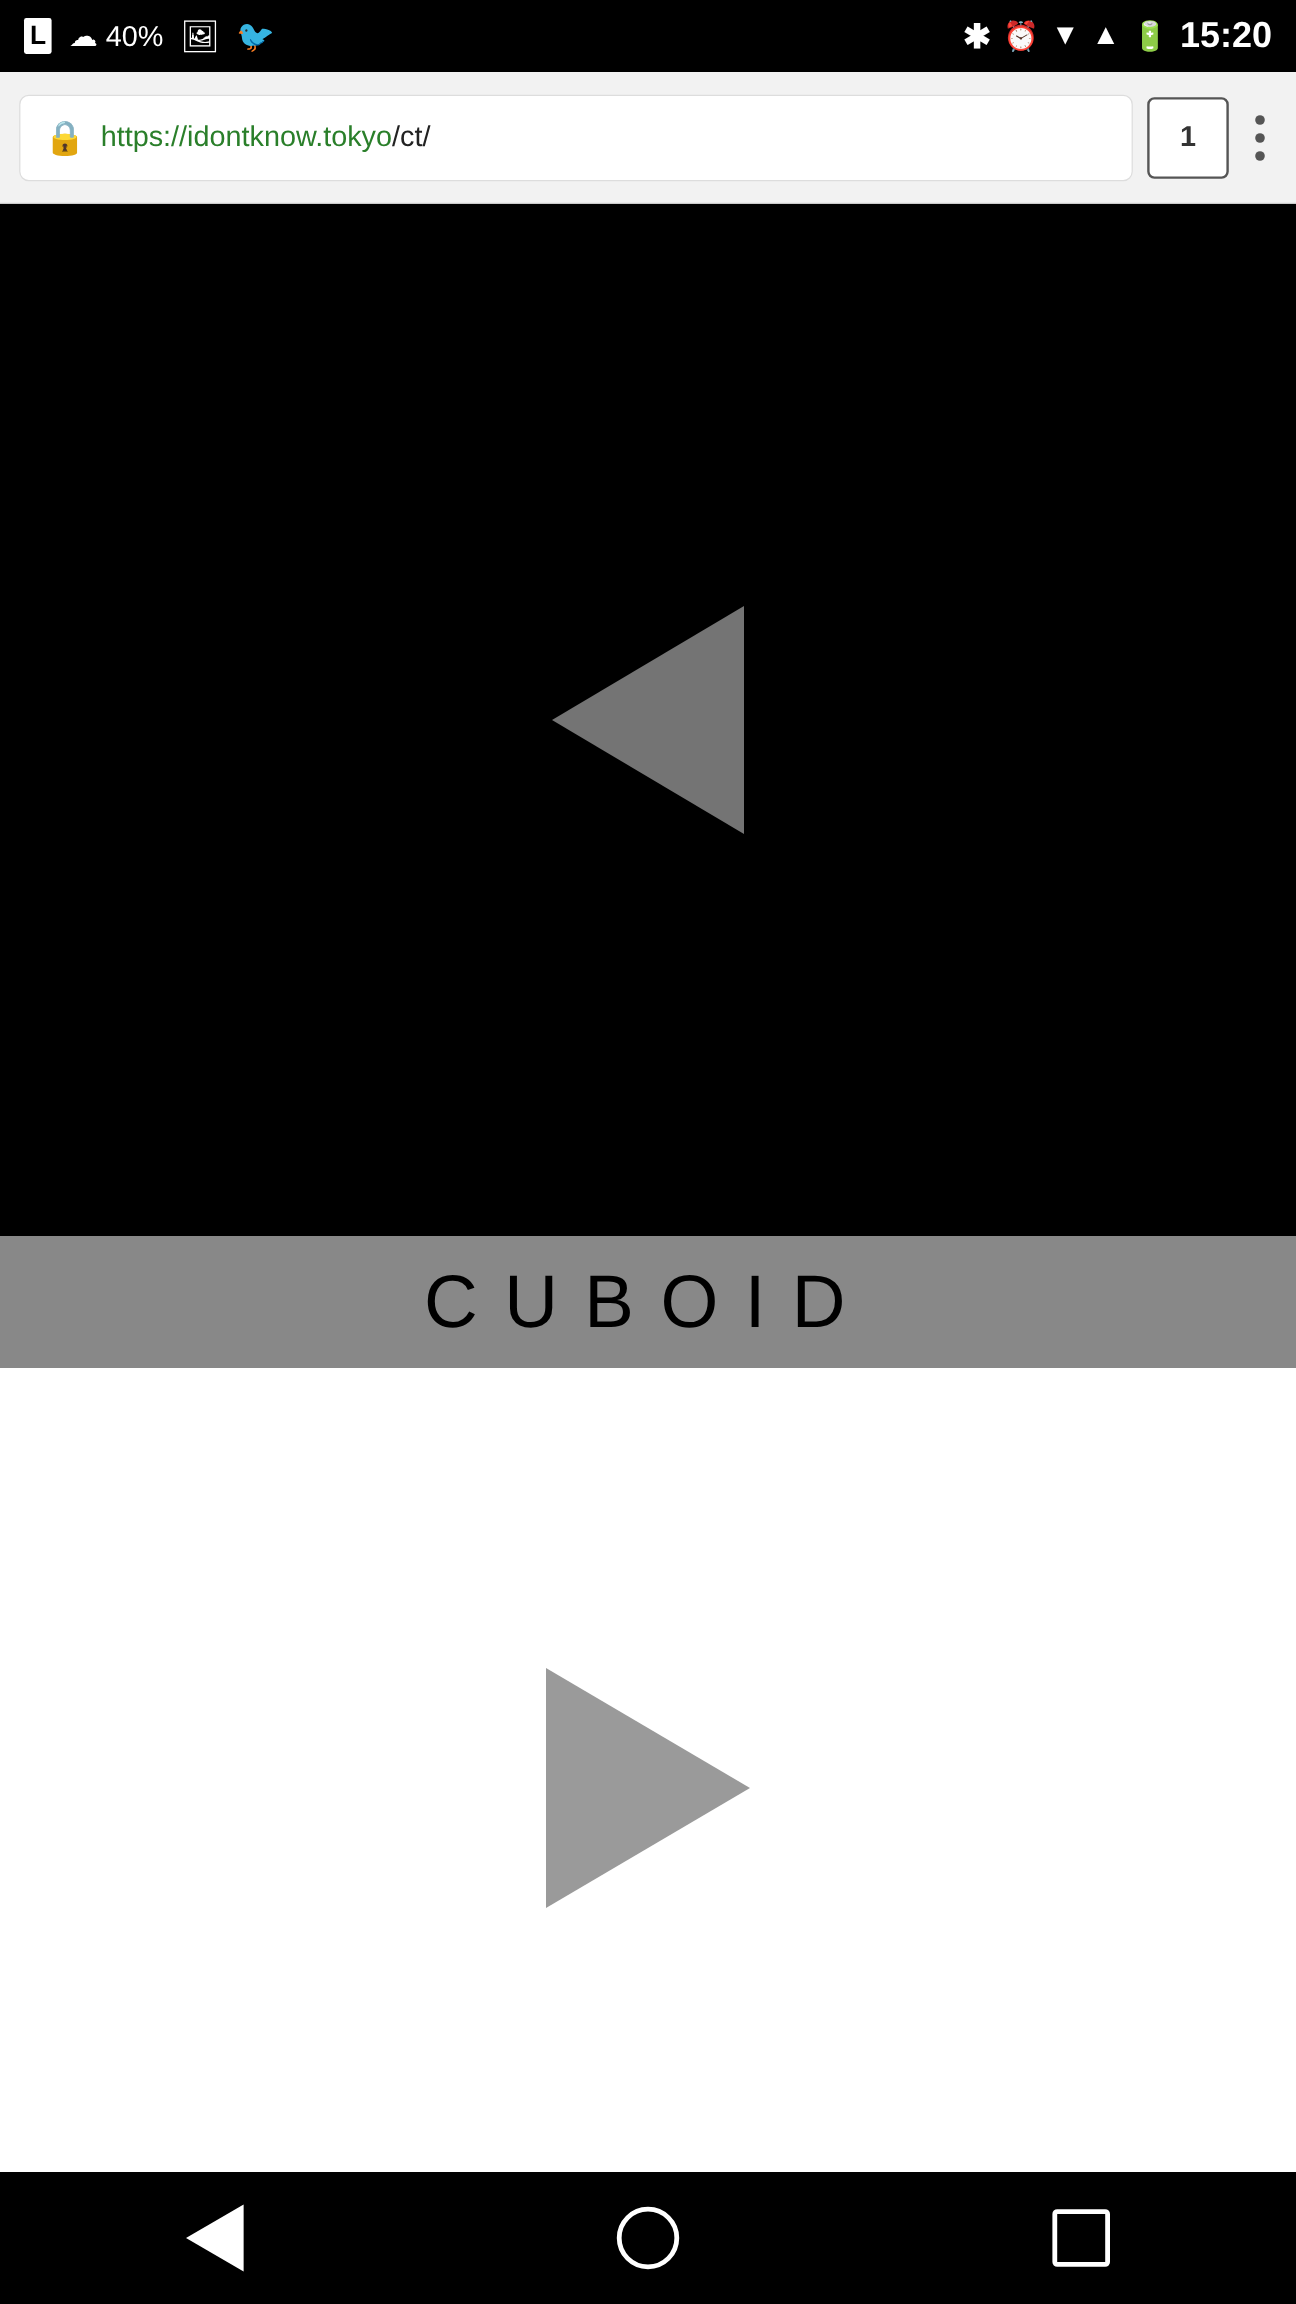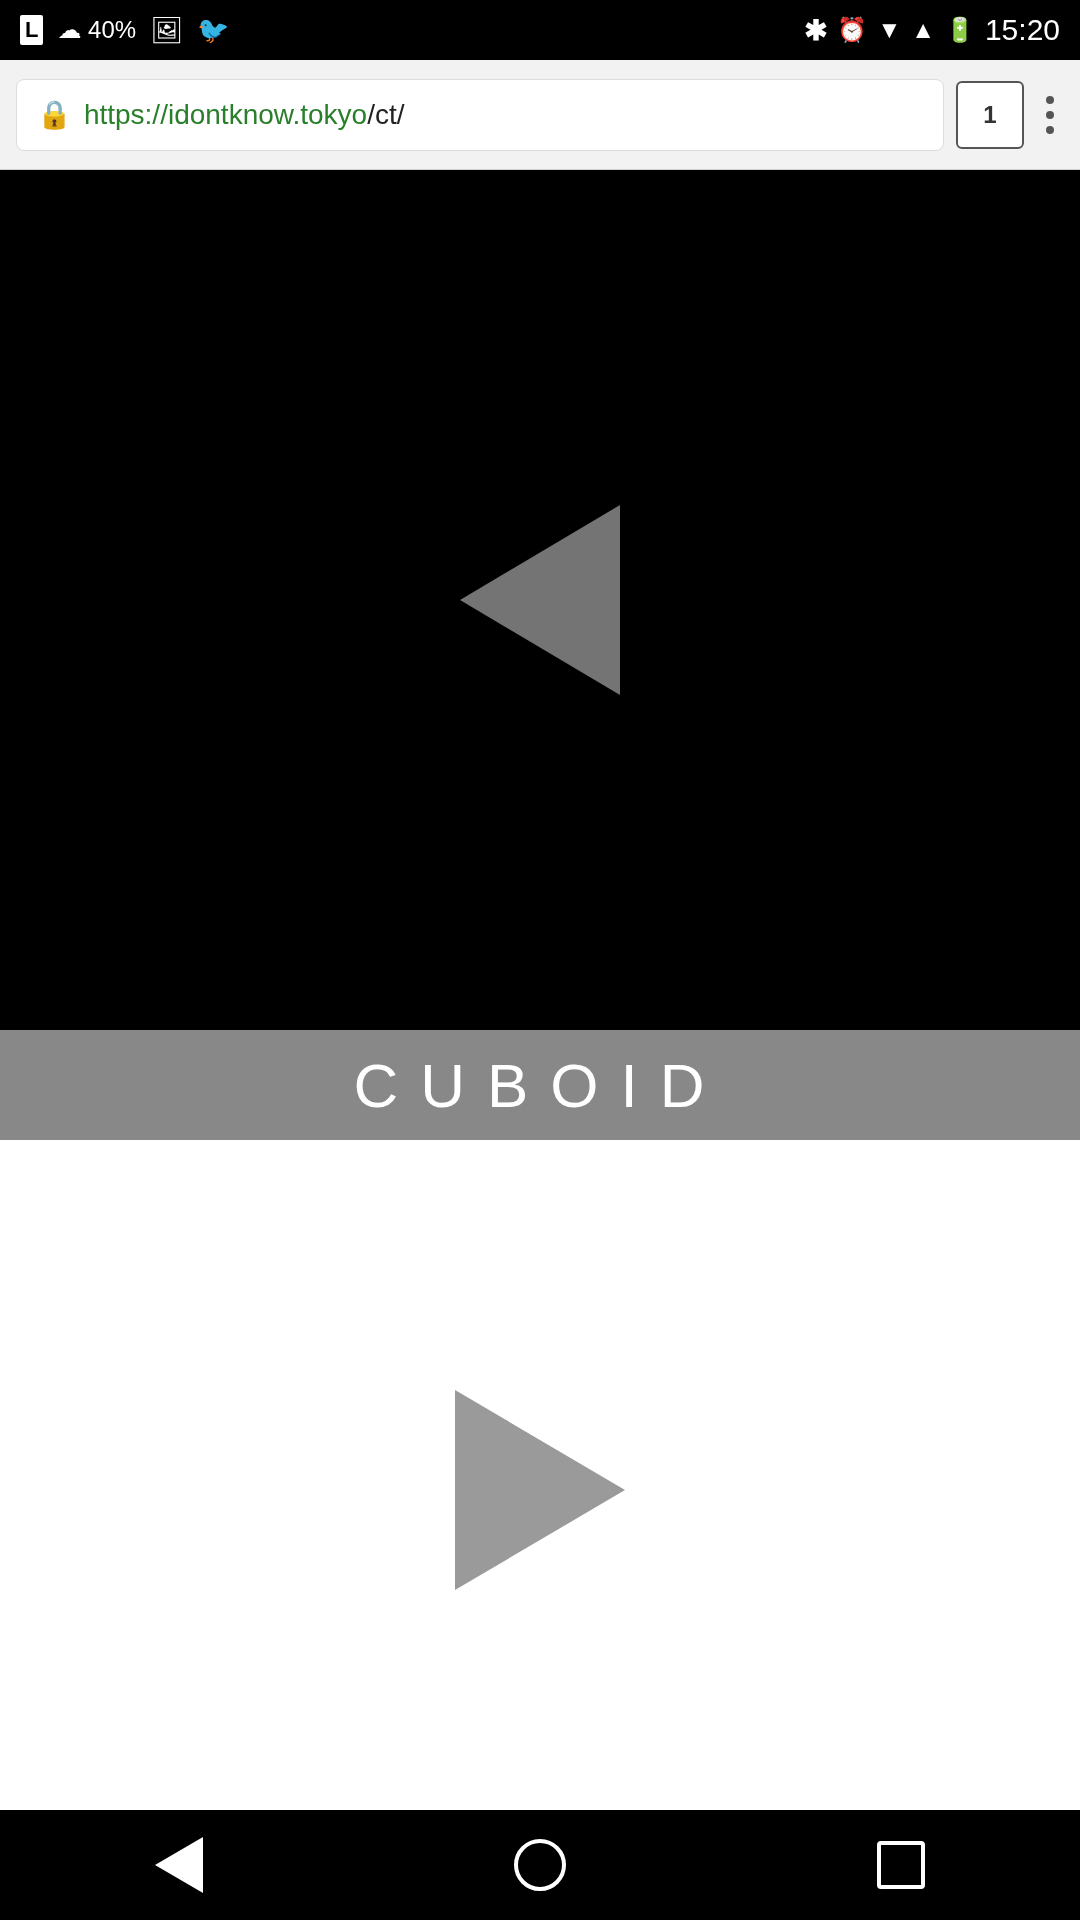--- a/index.html
+++ b/index.html
@@ -67,21 +67,21 @@
       padding: 0 20px;
       gap: 12px;
     }
 
     .lock-icon {
       color: #2a7f2a;
       font-size: 28px;
     }
 
     .url-text {
-      font-size: 28px;
+      font-size: 24px;
       color: #222;
     }
 
     .url-text span {
       color: #2a7f2a;
     }
 
     .tab-btn {
       width: 68px;
       height: 68px;
@@ -138,21 +138,21 @@
       background: #888;
       display: flex;
       align-items: center;
       justify-content: center;
     }
 
     .title-text {
       font-size: 62px;
       letter-spacing: 22px;
       font-weight: 400;
-      color: #ffffff;
+      color: #000000;
       font-family: 'Arial', sans-serif;
       text-transform: uppercase;
     }
 
     
     .content-area {
       width: 1080px;
       background: #fff;
       display: flex;
       align-items: center;
@@ -214,21 +214,21 @@
     <span style="font-size:24px;">☁ 40%</span>
     <span style="font-size:26px;">🖼</span>
     <span style="font-size:26px;">🐦</span>
   </div>
   <div class="status-bar-right">
     <span>✱</span>
     <span style="font-size:24px;">⏰</span>
     <span style="font-size:24px;">▼</span>
     <span style="font-size:24px;">▲</span>
     <span style="font-size:24px;">🔋</span>
-    <span style="font-size:30px;font-weight:normal;">15:20</span>
+    <span style="font-size:30px;font-weight:bold;">15:20</span>
   </div>
 </div>
 
 <div class="browser-bar">
   <div class="address-bar">
     <span class="lock-icon">🔒</span>
     <span class="url-text">
       <span style="color:#2a7f2a;">https://</span><span style="color:#2a7f2a;">idontknow.tokyo</span><span style="color:#222;">/ct/</span>
     </span>
   </div>

